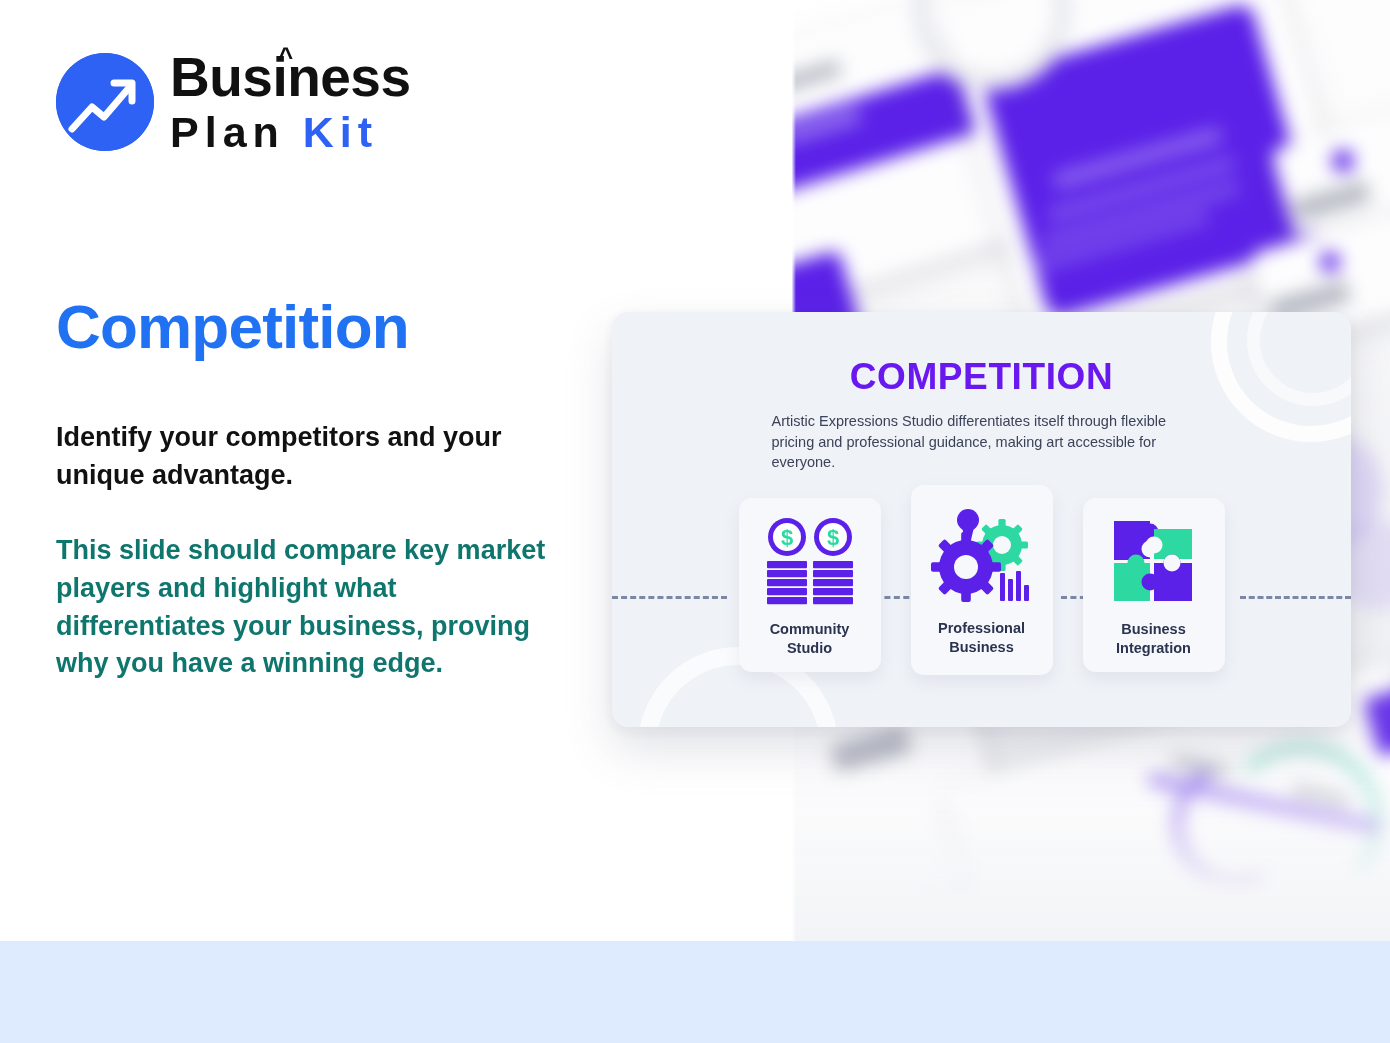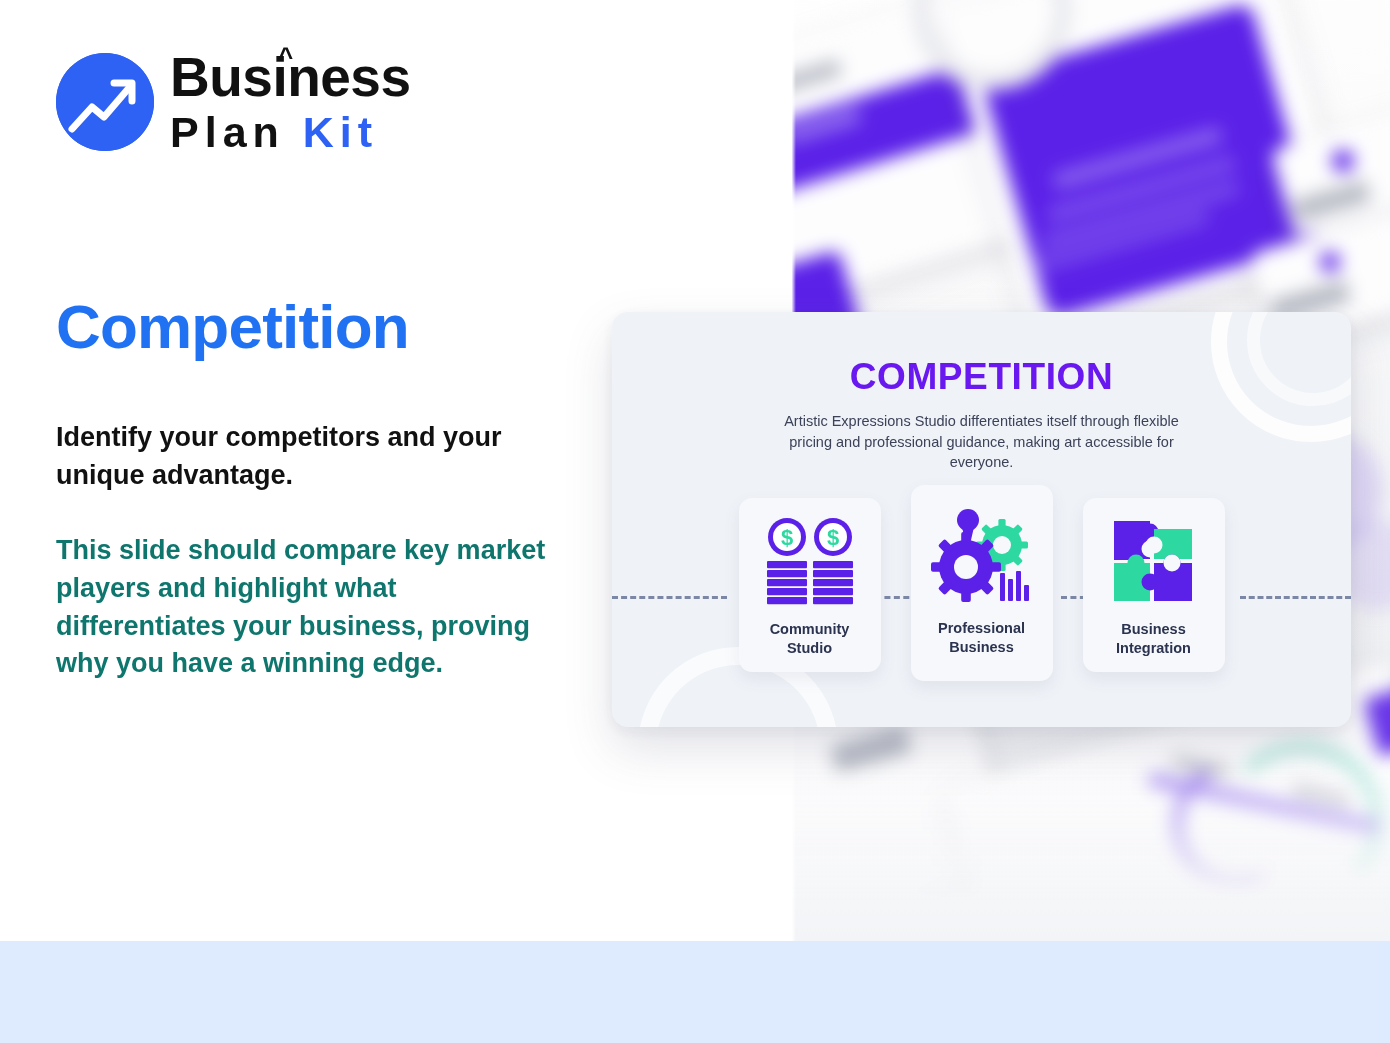--- a/index.html
+++ b/index.html
@@ -216,21 +216,20 @@
     letter-spacing: 0.6px;
     color: #6A18F0;
   }
 
   .card-sub {
     position: absolute;
     left: 50%;
     transform: translateX(-50%);
     top: 99px;
     width: 420px;
-    text-align: center;
     font-size: 14.5px;
     line-height: 1.42;
     color: #3c4258;
   }
 
   .connector {
     position: absolute;
     top: 284px;
     height: 0;
     border-top: 3px dashed #7c87a5;
@@ -259,21 +258,21 @@
     box-shadow: 0 7px 16px rgba(100,108,135,0.10);
     display: flex;
     flex-direction: column;
     align-items: center;
     padding: 16px 8px 14px;
   }
   .tile.tall {
     width: 142px;
     margin-top: -13px;
     padding-top: 20px;
-    padding-bottom: 24px;
+    padding-bottom: 18px;
   }
 
   .tile-icon {
     height: 96px;
     display: flex;
     align-items: center;
     justify-content: center;
   }
   .tile.tall .tile-icon { height: 104px; }
 

